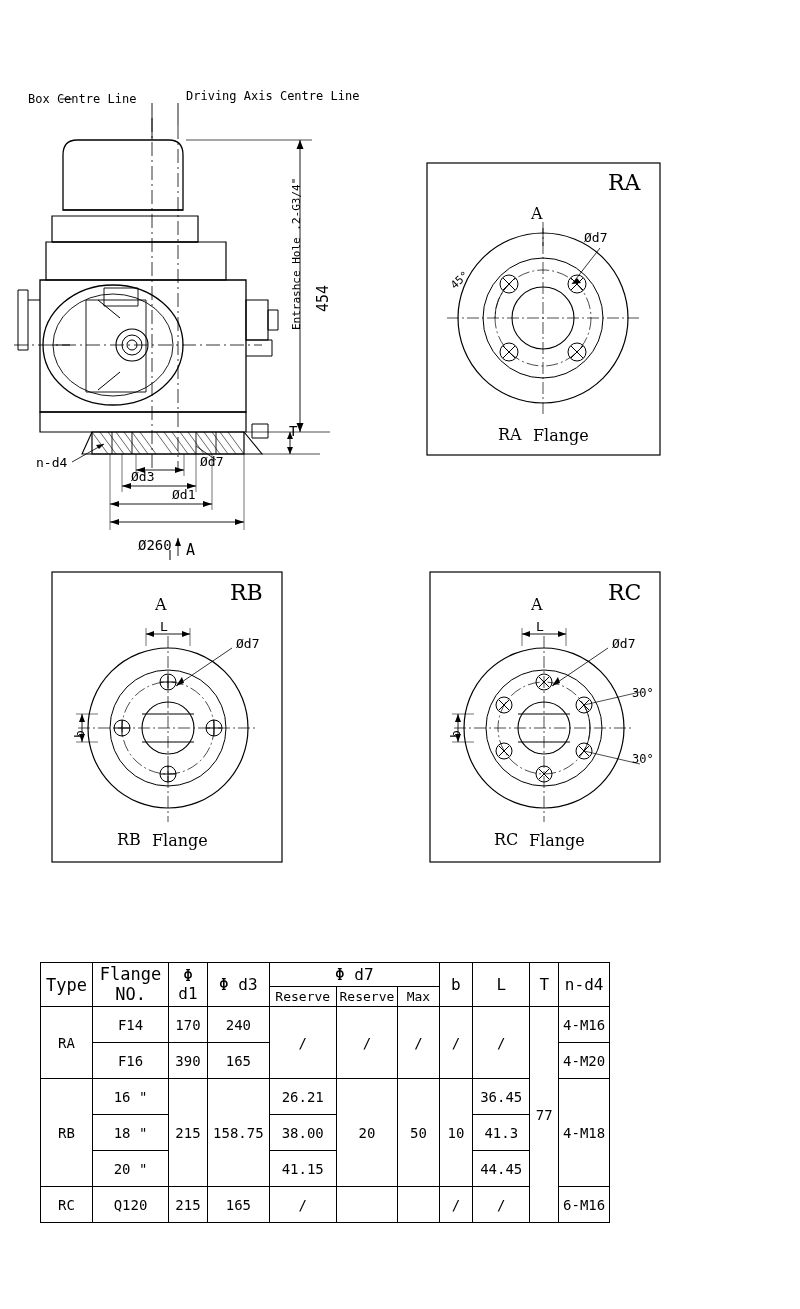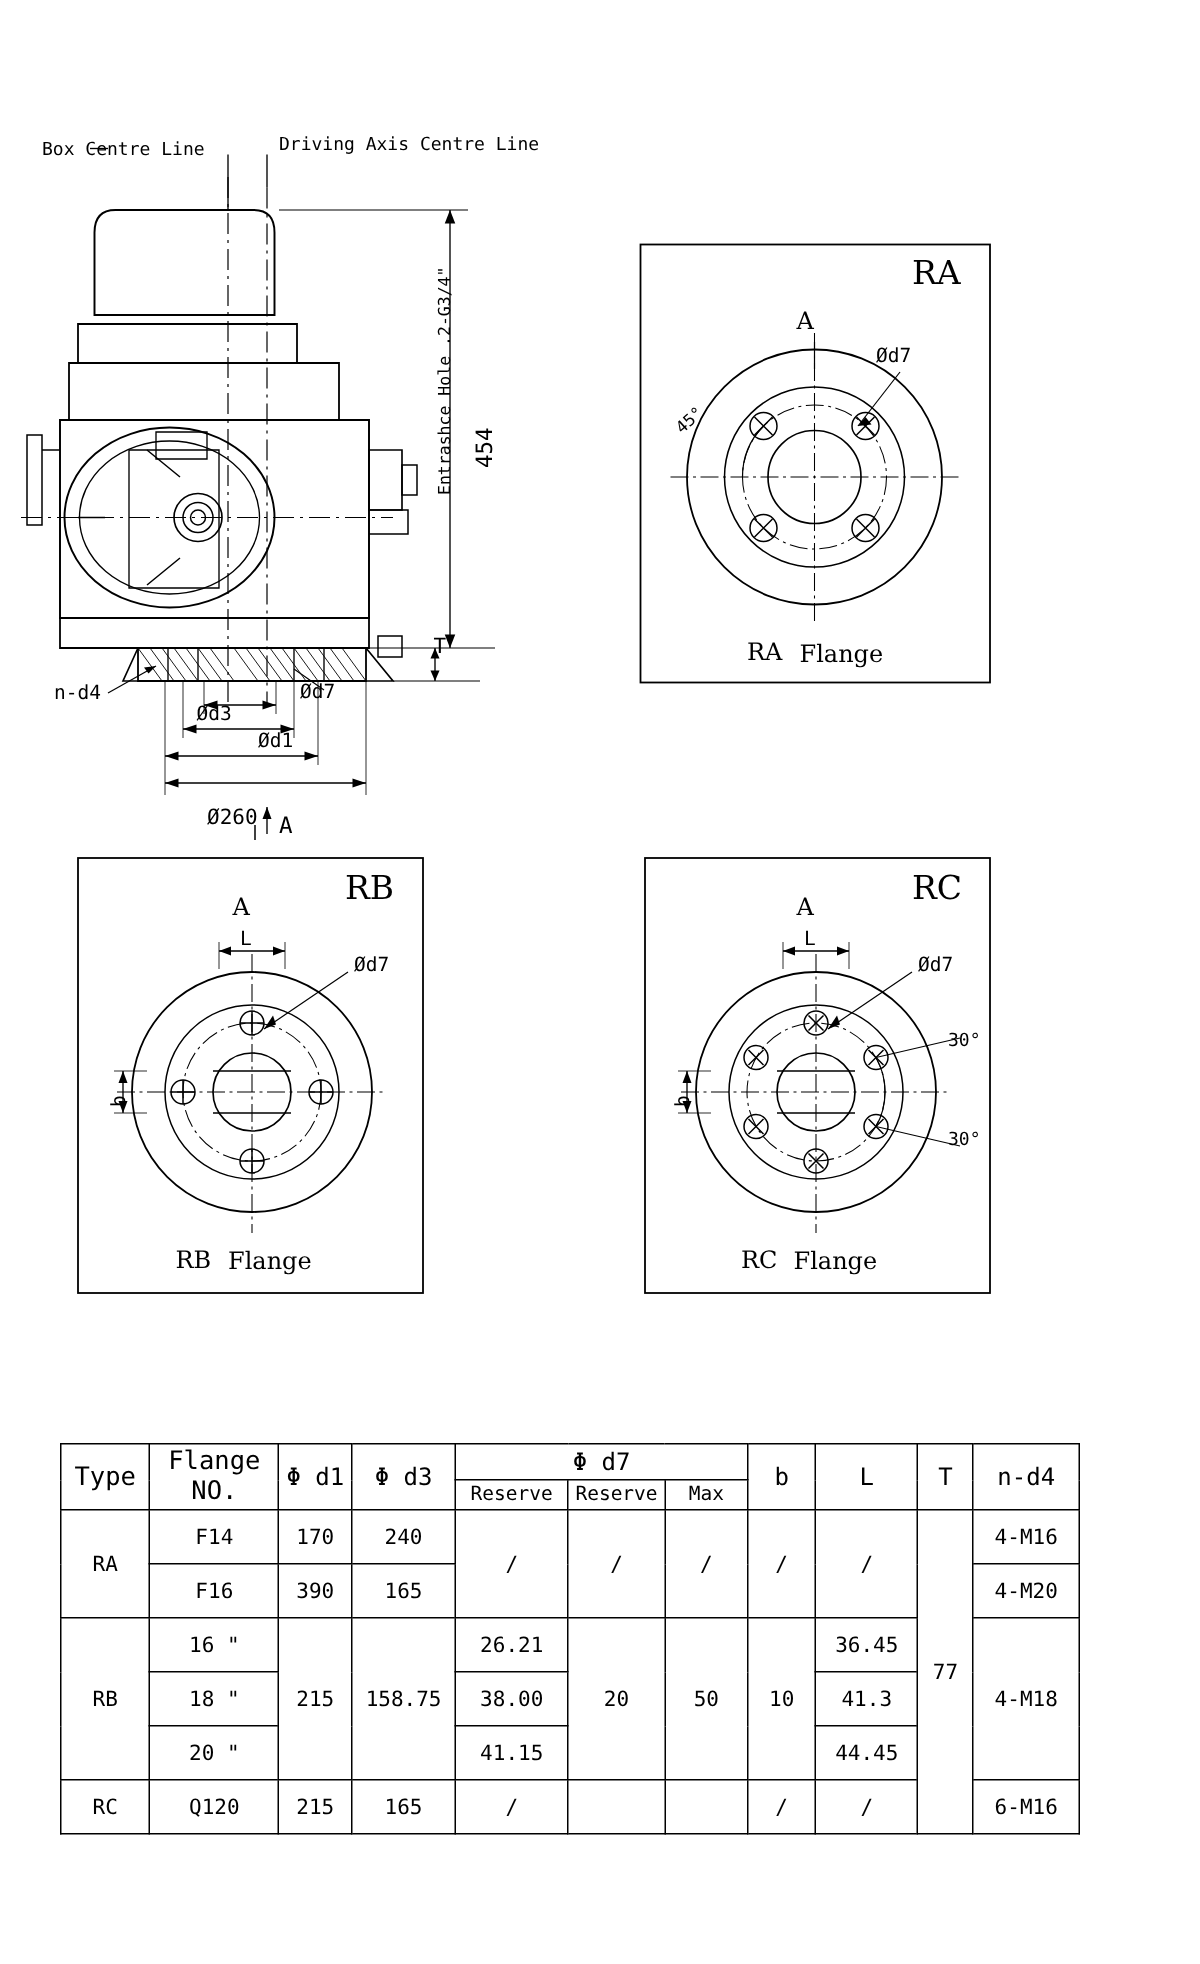--- a/index.html
+++ b/index.html
@@ -27,21 +27,21 @@
   .f14{font-size:14px;}
   .f15{font-size:15px;}
   .f16{font-size:16px;}
   .f22{font-size:22px;}
   .serif{font-family:"DejaVu Serif", serif;}
 
   .vert{transform-origin:0 0;}
 
   
   .tbl-wrap{position:absolute;left:40px;top:962px;width:720px;}
-  table{border-collapse:collapse;width:680px;font-family:"DejaVu Sans Mono", monospace;}
+  table{border-collapse:collapse;width:570px;font-family:"DejaVu Sans Mono", monospace;}
   table td,table th{
     border:1px solid #000;text-align:center;vertical-align:middle;
     font-weight:normal;font-size:14px;padding:2px 1px;
   }
   .th-big{font-size:17px;}
   .th-mid{font-size:16px;}
   .cell-sm{font-size:13px;}
   .rowh{height:36px;}
 </style>
 </head>

